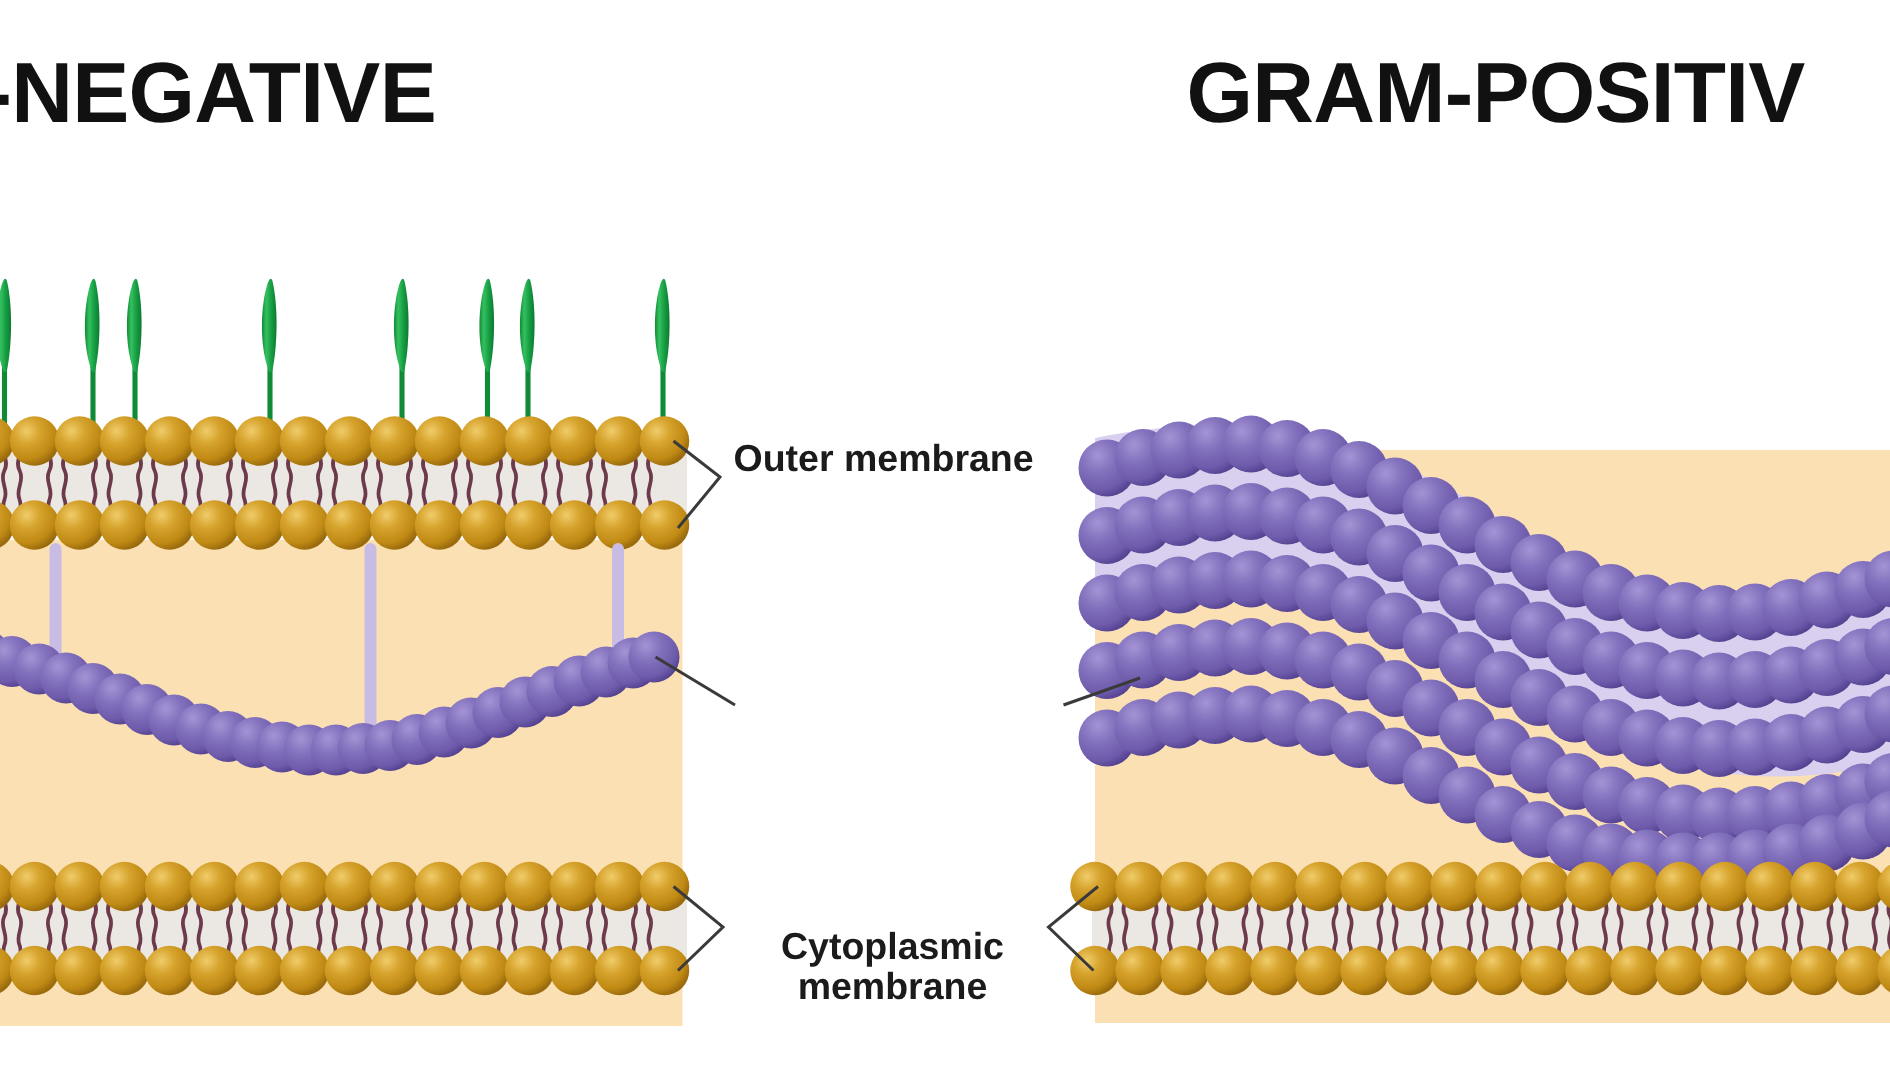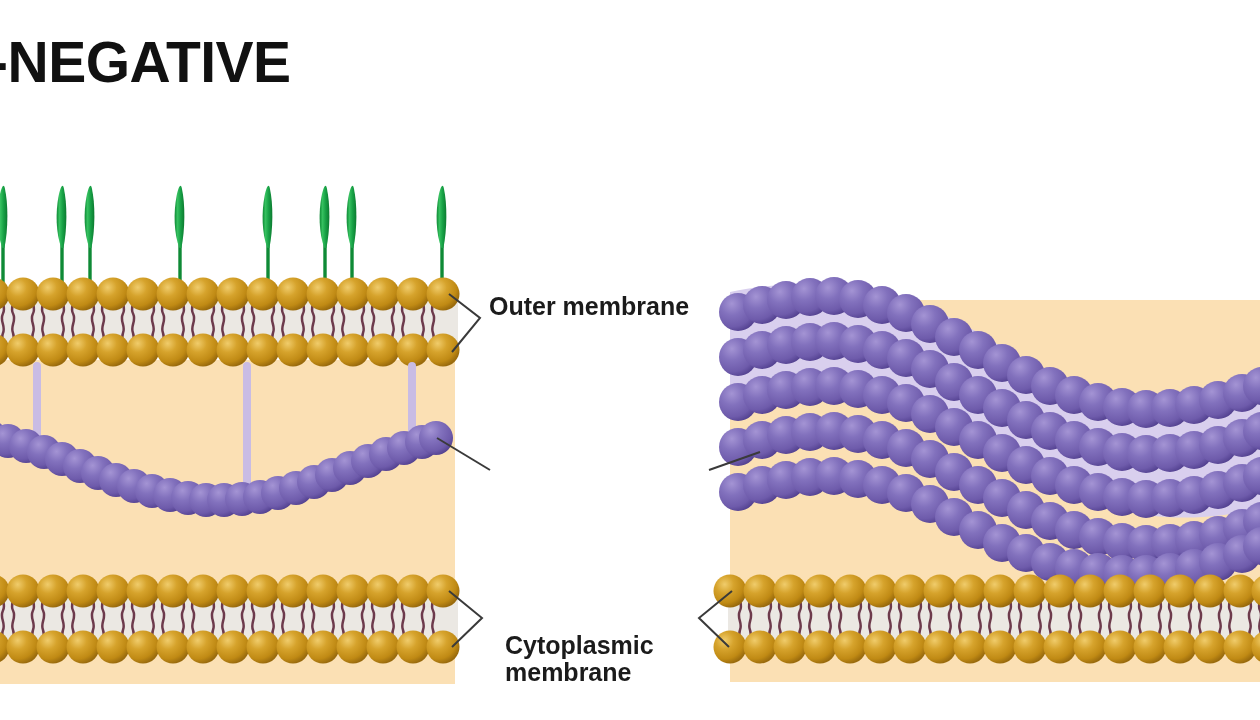--- a/index.html
+++ b/index.html
@@ -29,27 +29,27 @@
 
   
   .layer{position:absolute;left:0;top:0;width:1260px;height:720px;overflow:visible;pointer-events:none;}
 
   
   .callout{
     position:absolute;
     font-weight:bold;
     font-size:25px;
     color:#1b1b1b;
-    text-align:left;
+    text-align:center;
     line-height:1.08;
     white-space:nowrap;
   }
   #label-outer-membrane{left:489px;top:293px;}
   #label-peptidoglycan{left:497px;top:455px;}
-  #label-cytoplasmic-membrane{left:505px;top:618px;white-space:normal;width:180px;margin-top:14px;}
+  #label-cytoplasmic-membrane{left:505px;top:618px;white-space:normal;width:180px;}
 </style>
 </head>
 <body>
 
 <div id="stage">
 
   <div class="cell-body" style="left:0px;top:360px;width:455px;height:324px;"></div>
 
   <div class="cell-body" style="left:730px;top:300px;width:530px;height:382px;"></div>
 
@@ -466,20 +466,21 @@
       <path d="M 760,452 L 709,470"></path>
 
       <path d="M 449,591 L 482,618 L 452,647"></path>
 
       <path d="M 732,591 L 699,618 L 729,647"></path>
     </g>
   </svg>
 
   <div class="title" id="title-left">M-NEGATIVE</div>
 
+  <div class="title" id="title-right">GRAM-POSITIV</div>
 
   <div class="callout" id="label-outer-membrane">Outer membrane</div>
 
 
   <div class="callout" id="label-cytoplasmic-membrane">
     <span>Cytoplasmic</span><br>
     <span>membrane</span>
   </div>
 
 </div>

